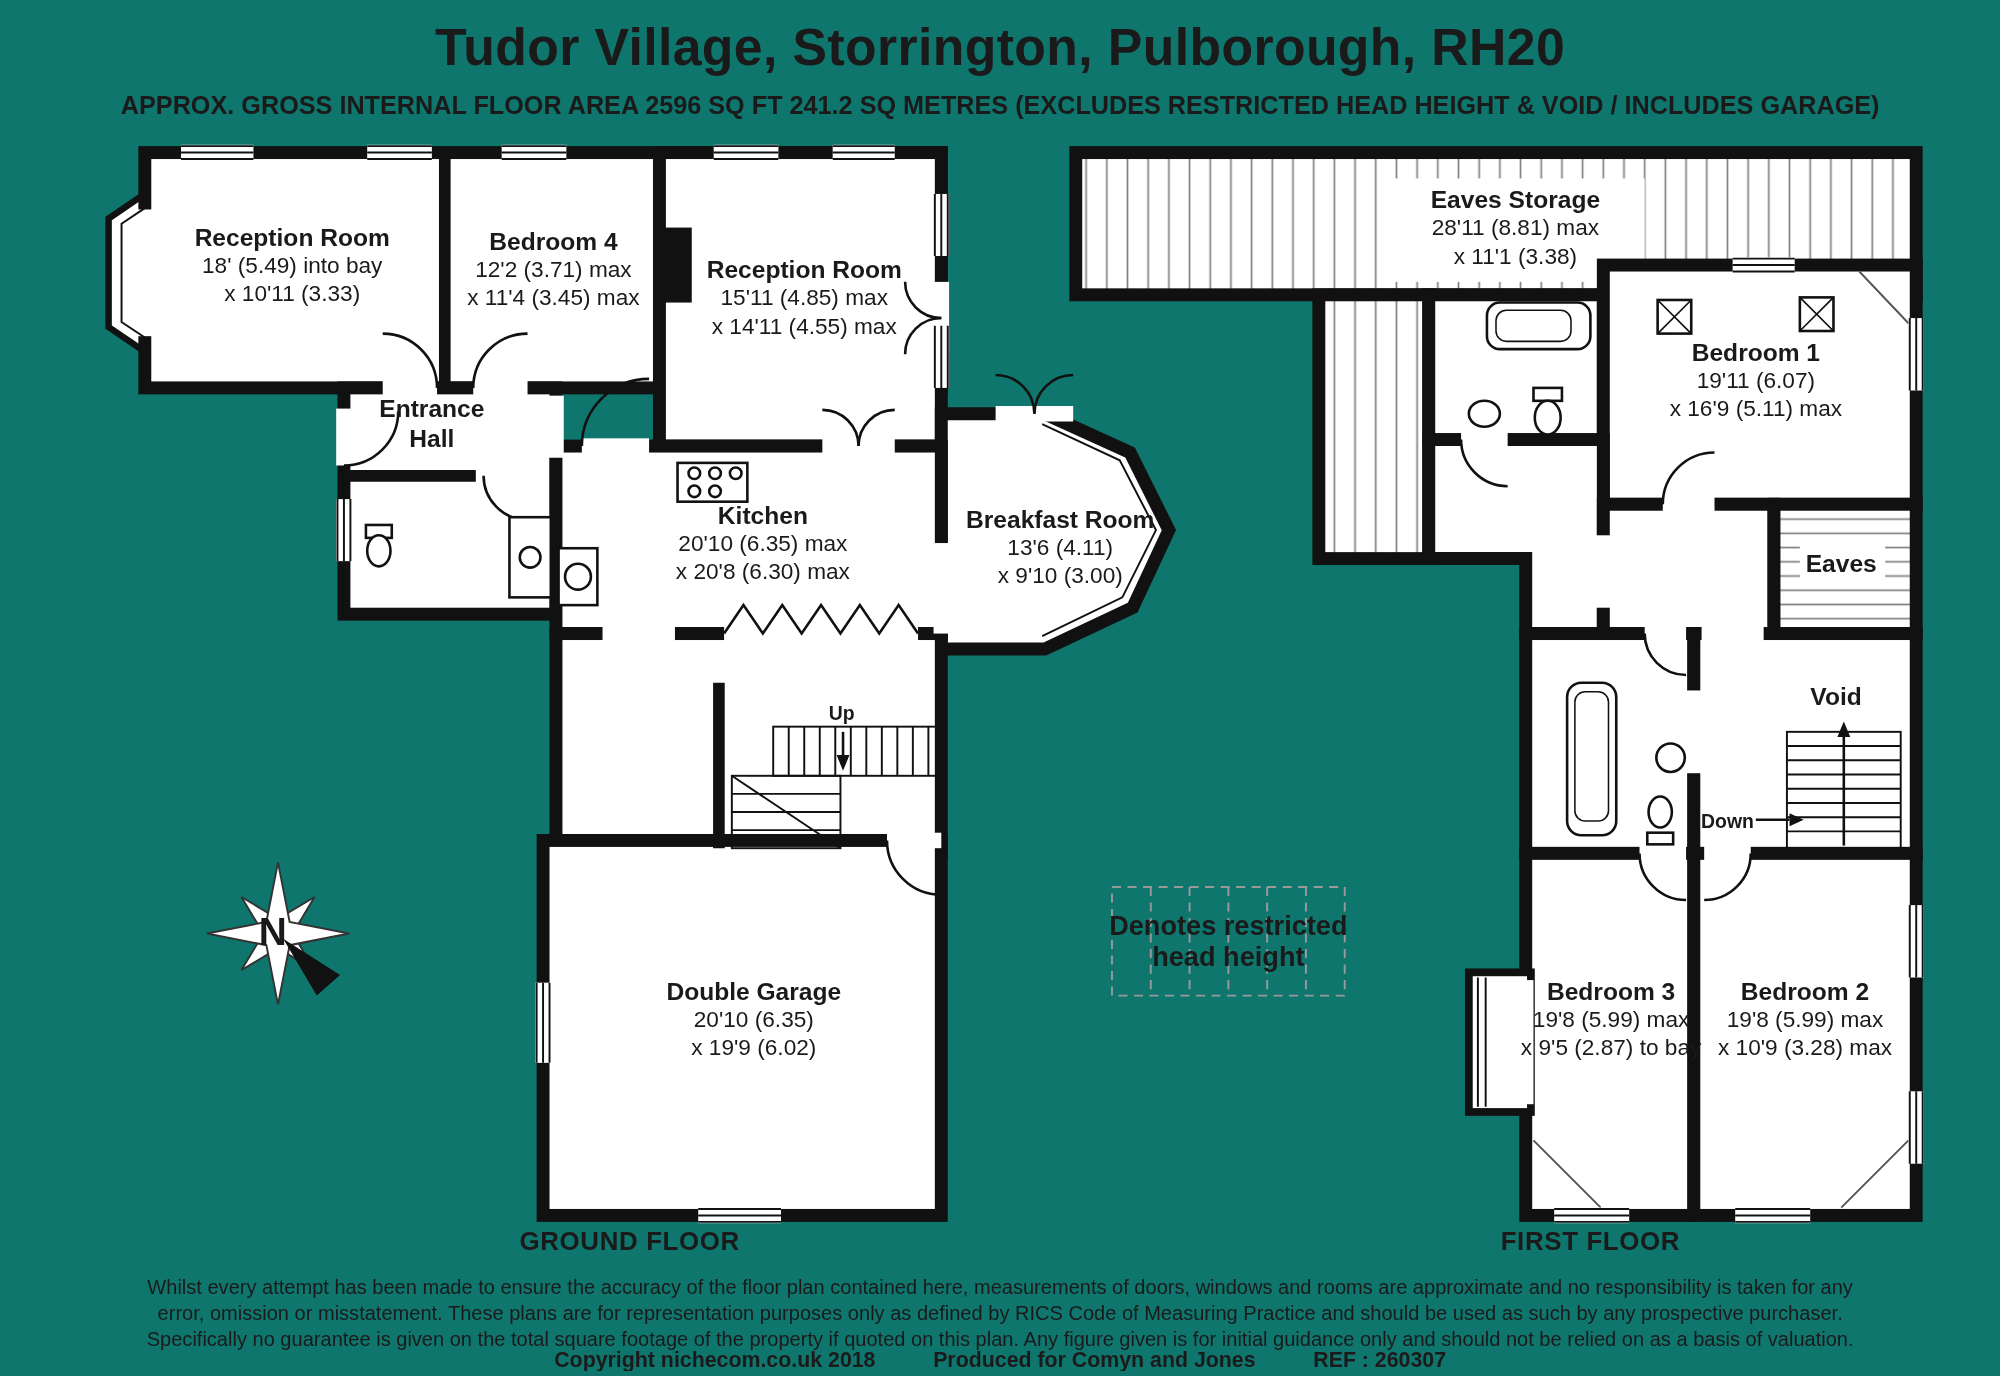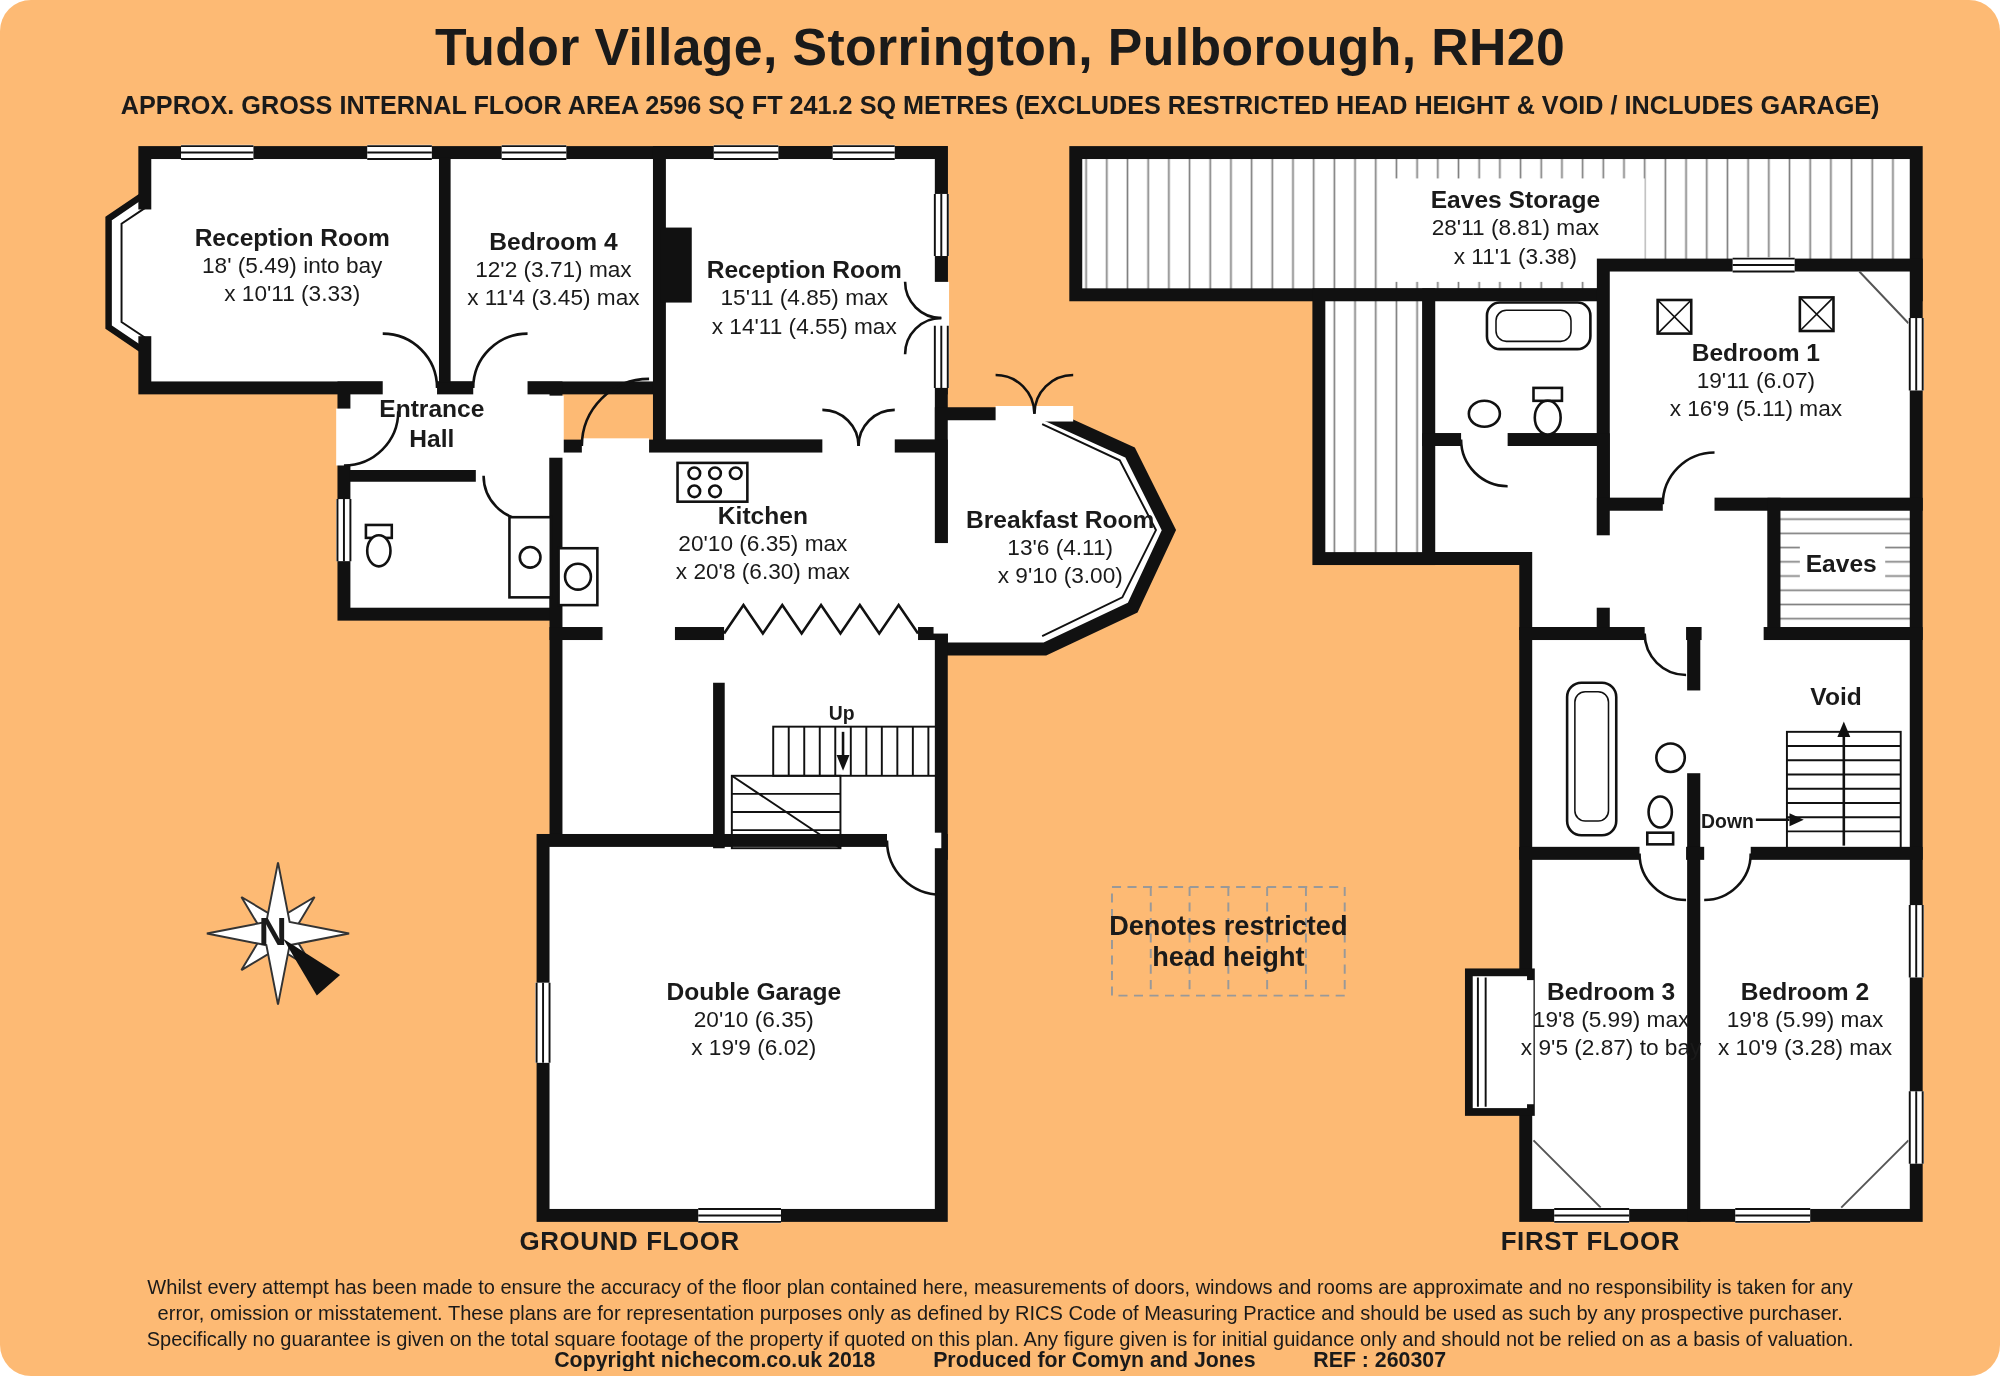--- a/index.html
+++ b/index.html
@@ -1,18 +1,18 @@
 <!DOCTYPE html>
 <html><head>
 <meta charset="utf-8">
 <style>
   * { margin:0; padding:0; box-sizing:border-box; }
   html,body { background:#fff; }
   body { font-family:"Liberation Sans", sans-serif; color:#1a1a1a; }
-  .page { position:relative; width:2000px; height:1376px; background:#fdba74; overflow:hidden;border-radius:31px; }
+  .page { position:relative; width:2000px; height:1376px; background:#0f766e; overflow:hidden; }
   .scale { position:absolute; left:0; top:0; width:1547px; height:1064px;
            transform:scale(1.293); transform-origin:0 0; }
   .plan-svg { position:absolute; left:0; top:0; }
   .centered-col { position:absolute; left:0; width:1547px; text-align:center; }
   .title { top:14px; font-size:40px; font-weight:bold; letter-spacing:.3px; }
   .subtitle { top:70px; font-size:19.5px; font-weight:bold; }
   .room-label { position:absolute; transform:translate(-50%,-50%); text-align:center;
                 line-height:1.22; white-space:nowrap; }
   .room-label .rname { font-weight:bold; font-size:19px; }
   .room-label .rdim  { font-size:17.5px; }

